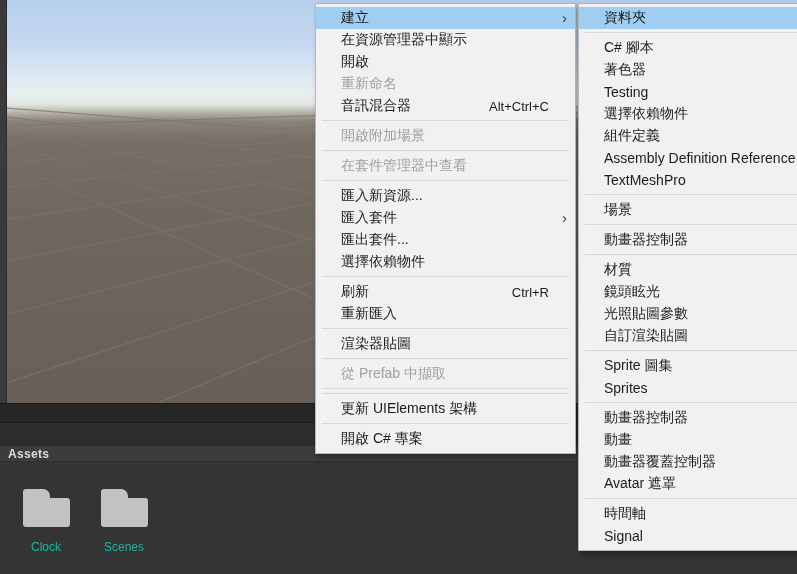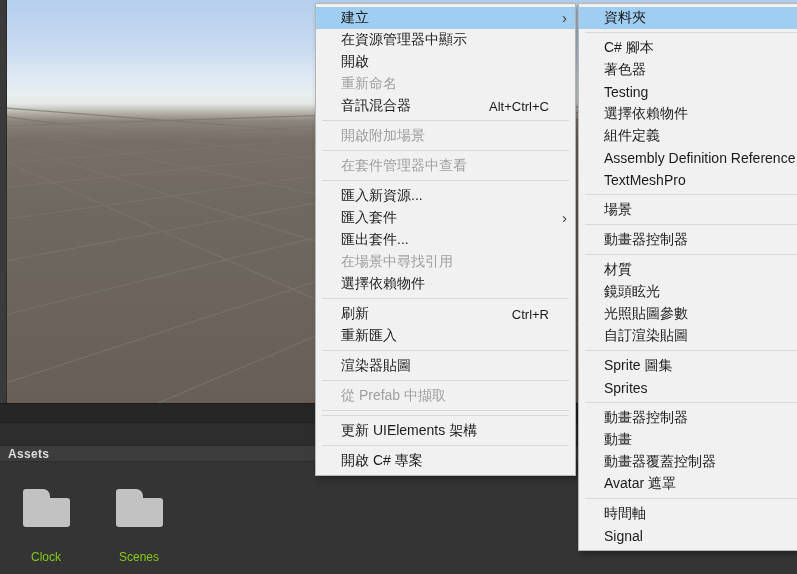--- a/index.html
+++ b/index.html
@@ -33,21 +33,21 @@
     color:var(--panel-text,#dcdcdc);font-size:12px;font-weight:600;
     line-height:17px;padding-left:8px;box-sizing:border-box;letter-spacing:.3px;
   }
   .panel-content{position:absolute;left:0;top:59px;width:797px;height:111px;background:var(--panel-content-bg,#343434);}
   .folder{position:absolute;top:25px;width:62px;display:flex;flex-direction:column;align-items:center;cursor:default;}
   .folder-icon{position:relative;width:47px;height:29px;background:var(--folder-icon,#c2c2c2);border-radius:3px;margin-top:10px;}
   .folder-icon::before{
     content:"";position:absolute;top:-9px;left:0;width:27px;height:12px;
     background:var(--folder-icon,#c2c2c2);border-radius:3px 7px 0 0;
   }
-  .folder-label{margin-top:23px;font-size:12px;color:#84cc16;}
+  .folder-label{margin-top:13px;font-size:12px;color:#14b8a6;}
   
   .menu{
     position:absolute;background:var(--menu-bg,#f1f1f1);
     border:1px solid var(--menu-border,#b6b6b6);
     box-shadow:3px 3px 6px rgba(0,0,0,.35);
     padding:3px 0;box-sizing:border-box;margin-left:47px;
   }
   .menu.main{left:268px;top:3px;width:261px;}
   .menu.sub{left:531px;top:3px;width:259px;}
   .menu-item{
@@ -95,21 +95,21 @@
 
 <div class="lower-panel">
   <div class="band1"></div>
   <div class="band2"></div>
   <div class="assets-header">Assets</div>
   <div class="panel-content">
     <div class="folder" style="left:15px;">
       <div class="folder-icon"></div>
       <div class="folder-label">Clock</div>
     </div>
-    <div class="folder" style="left:108px;">
+    <div class="folder" style="left:93px;">
       <div class="folder-icon"></div>
       <div class="folder-label">Scenes</div>
     </div>
   </div>
 </div>
 
 <div class="menu main">
 
 <div class="menu-item highlighted">
       <span class="mi-label">建立</span>
@@ -157,25 +157,20 @@
     <div class="menu-item">
       <span class="mi-label">匯入套件</span>
 
       <span class="mi-arrow">›</span>
     </div>
     <div class="menu-item">
       <span class="mi-label">匯出套件...</span>
 
       <span class="mi-arrow"></span>
     </div>
-    <div class="menu-item disabled">
-      <span class="mi-label">在場景中尋找引用</span>
-
-      <span class="mi-arrow"></span>
-    </div>
     <div class="menu-item">
       <span class="mi-label">選擇依賴物件</span>
 
       <span class="mi-arrow"></span>
     </div>
     <div class="menu-sep"></div>
     <div class="menu-item">
       <span class="mi-label">刷新</span>
       <span class="mi-shortcut">Ctrl+R</span>
       <span class="mi-arrow"></span>

